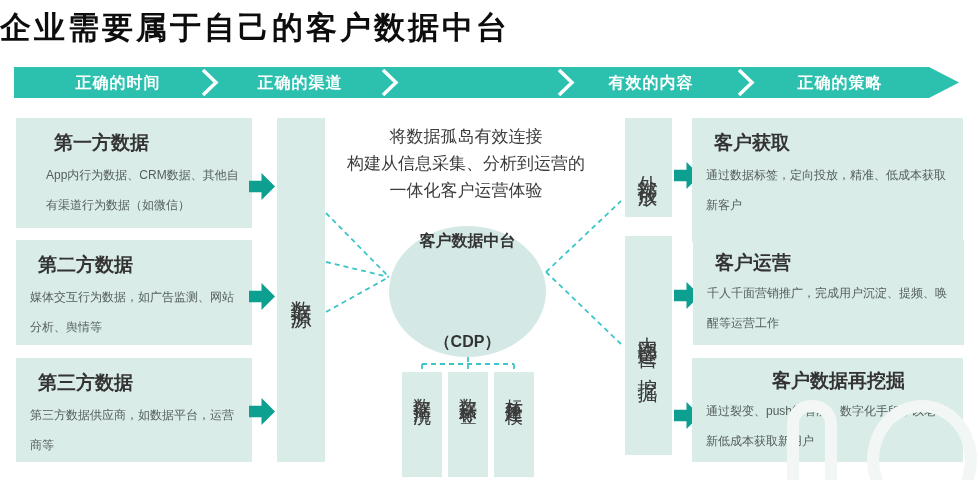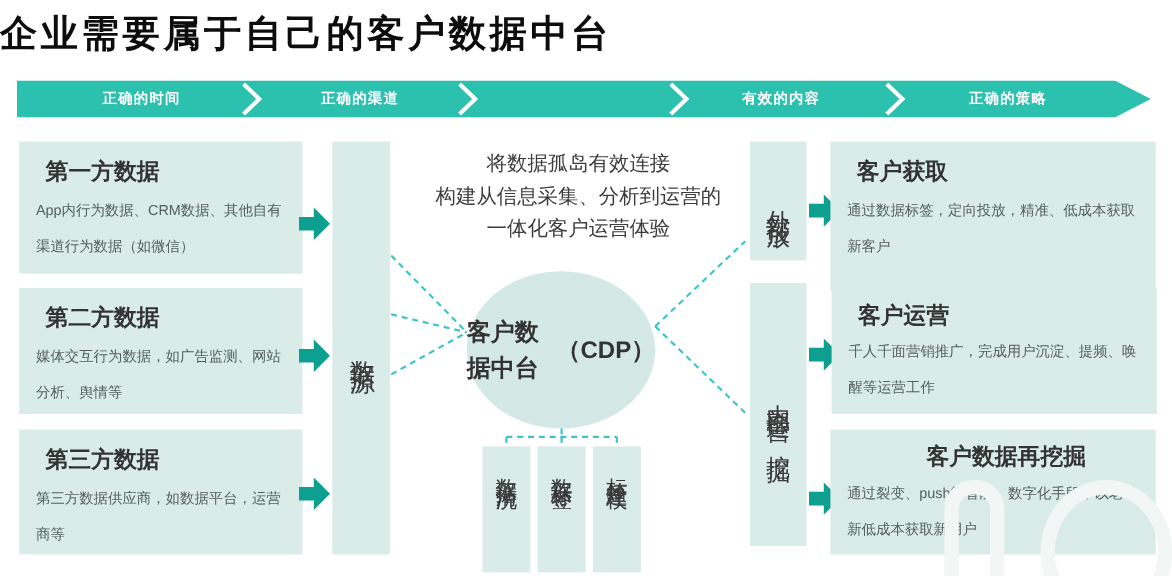--- a/index.html
+++ b/index.html
@@ -17,44 +17,44 @@
   body{font-family:"Liberation Sans","DejaVu Sans",sans-serif;}
   .stage{position:relative;width:977px;height:480px;background:#fff;overflow:hidden;}
 
   .title{position:absolute;top:7px;left:0;width:100%;text-align:left;
     font-size:31px;font-weight:700;letter-spacing:3px;color:var(--title-color);}
 
   
   .banner{position:absolute;left:14px;top:67px;width:946px;height:31px;}
   .banner svg{position:absolute;left:0;top:0;}
   .banner .stage-label{position:absolute;top:0;height:31px;line-height:31px;width:180px;
-    text-align:center;color:#fff;font-size:12px;font-weight:700;letter-spacing:1px;}
+    text-align:center;color:#fff;font-size:16px;font-weight:700;letter-spacing:1px;}
 
   
   .lbox{position:absolute;background:var(--box-fill);}
   .lbox .hd{font-size:19px;font-weight:700;color:var(--heading);margin:12px 0 4px 22px;}
   .lbox .bd{font-size:12px;line-height:30px;color:var(--body-text);margin:0 12px 0 14px;}
 
   
   .block-arrow{position:absolute;width:26px;height:27px;background:var(--arrow-teal);
     clip-path:polygon(0 29%,48% 29%,48% 0,100% 50%,48% 100%,48% 71%,0 71%);}
 
   
   .vcol{position:absolute;background:var(--box-fill);display:flex;align-items:center;justify-content:center;}
   .vcol span{writing-mode:vertical-rl;text-orientation:upright;font-size:21px;color:#3a3a3a;
     letter-spacing:4px;font-weight:500;}
 
   
-  .center-desc{position:absolute;left:332px;top:123px;width:300px;text-align:center;
+  .center-desc{position:absolute;left:316px;top:123px;width:300px;text-align:center;
     font-size:17px;line-height:27px;color:#3c3c3c;}
 
   
   .cdp{position:absolute;left:389px;top:226px;width:157px;height:131px;border-radius:50%;
-    background:var(--ellipse-fill);display:flex;flex-direction:row;align-items:center;
-    justify-content:space-between;font-size:20px;line-height:30px;color:#333;font-weight:600;}
+    background:var(--ellipse-fill);display:flex;flex-direction:column;align-items:center;
+    justify-content:space-between;font-size:16px;line-height:30px;color:#333;font-weight:600;}
 
   
   .module{position:absolute;top:372px;width:40px;height:105px;background:var(--box-fill);
     display:flex;align-items:flex-start;justify-content:center;padding-top:12px;}
   .module span{writing-mode:vertical-rl;text-orientation:upright;font-size:18px;color:#3a3a3a;
     letter-spacing:3px;font-weight:500;}
 
   .connector-overlay{position:absolute;inset:0;pointer-events:none;}
 
   
@@ -78,21 +78,21 @@
       <polyline points="369,3 382,15.5 369,28" fill="none" stroke="#ffffff" stroke-width="3.5"></polyline>
       <polyline points="545,3 558,15.5 545,28" fill="none" stroke="#ffffff" stroke-width="3.5"></polyline>
       <polyline points="725,3 738,15.5 725,28" fill="none" stroke="#ffffff" stroke-width="3.5"></polyline>
     </svg>
     <span class="stage-label" style="left:14px">正确的时间</span>
     <span class="stage-label" style="left:196px">正确的渠道</span>
     <span class="stage-label" style="left:547px">有效的内容</span>
     <span class="stage-label" style="left:736px">正确的策略</span>
   </div>
 
-  <div class="lbox" style="left:16px;top:118px;width:236px;height:110px;">
+  <div class="lbox" style="left:16px;top:118px;width:236px;height:110px;padding-left:16px;">
     <div class="hd">第一方数据</div>
     <div class="bd">App内行为数据、CRM数据、其他自有渠道行为数据（如微信）</div>
   </div>
   <div class="lbox" style="left:16px;top:240px;width:236px;height:105px;">
     <div class="hd">第二方数据</div>
     <div class="bd">媒体交互行为数据，如广告监测、网站分析、舆情等</div>
   </div>
   <div class="lbox" style="left:16px;top:358px;width:236px;height:104px;">
     <div class="hd">第三方数据</div>
     <div class="bd">第三方数据供应商，如数据平台，运营商等</div>

